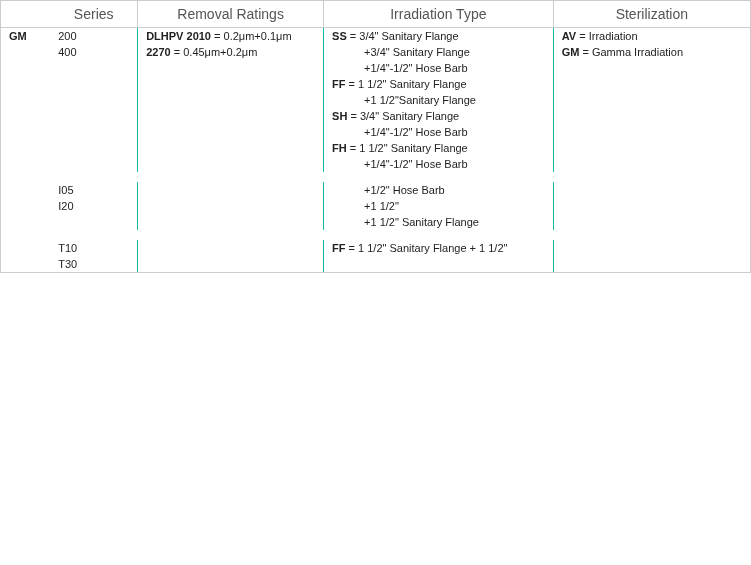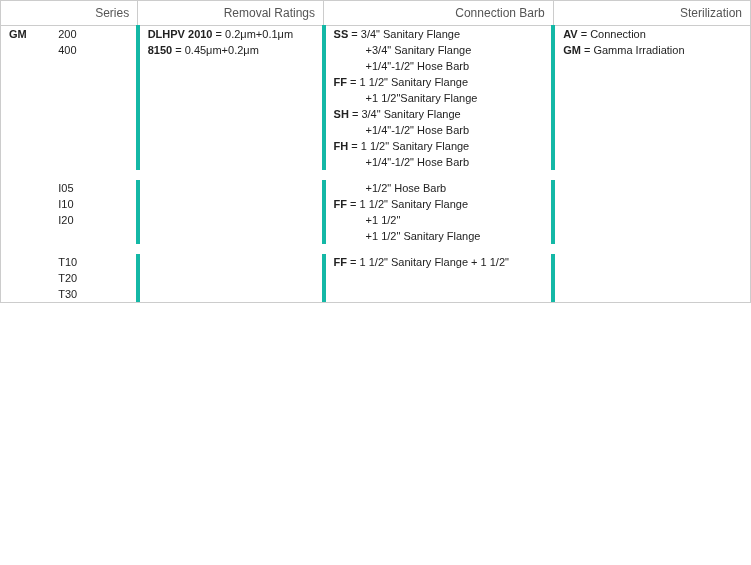--- a/index.html
+++ b/index.html
@@ -19,22 +19,22 @@
       width: 100%;
       border-collapse: collapse;
     }
     thead tr {
       border-bottom: 1px solid #ccc;
     }
     thead th {
       padding: 5px 8px;
       font-weight: normal;
       color: #555;
-      font-size: 12px;
-      text-align: right;
+      font-size: 14px;
+      text-align: center;
     }
     tbody td {
       padding: 2px 8px;
       vertical-align: top;
       font-size: 11px;
     }
     .col-model { width: 45px; }
     .col-series { width: 80px; }
     .col-removal { width: 170px; }
     .col-connection { width: 210px; }
@@ -42,49 +42,49 @@
 
     .bold { font-weight: bold; text-align: right; }
     .row-spacer td { height: 10px; }
 
     thead th.col-removal,
     thead th.col-connection,
     thead th.col-sterilization {
       border-left: 1px solid #ccc;
     }
     .border-left {
-      border-left: 4px solid #14b8a6;
+      border-left: 1px solid #14b8a6;
     }
   </style>
 </head>
 <body>
 
 <div class="table-container">
   <table>
     <thead>
       <tr>
         <th class="col-model"></th>
         <th class="col-series">Series</th>
         <th class="col-removal border-left">Removal Ratings</th>
-        <th class="col-connection border-left">Connection Barb</th>
+        <th class="col-connection border-left">Irradiation Type</th>
         <th class="col-sterilization border-left">Sterilization</th>
       </tr>
     </thead>
     <tbody id="table-body">
     <tr>
           <td class="col-model"><span class="bold">GM</span></td>
           <td class="col-series">200</td>
           <td class="col-removal border-left"><span class="bold">DLHPV</span> <span class="bold">2010</span><span> = </span><span>0.2μm+0.1μm</span></td>
           <td class="col-connection border-left"><span class="bold">SS</span><span>  =  </span><span>3/4" Sanitary Flange</span></td>
-          <td class="col-sterilization border-left"><span class="bold">AV</span><span> = </span><span>Connection</span></td>
+          <td class="col-sterilization border-left"><span class="bold">AV</span><span> = </span><span>Irradiation</span></td>
         </tr>
         <tr>
           <td class="col-model"></td>
           <td class="col-series">400</td>
-          <td class="col-removal border-left"><span class="bold">8150</span><span> = </span><span>0.45μm+0.2μm</span></td>
+          <td class="col-removal border-left"><span class="bold">2270</span><span> = </span><span>0.45μm+0.2μm</span></td>
           <td class="col-connection border-left"><span style="padding-left:32px;"></span><span>+3/4" Sanitary Flange</span></td>
           <td class="col-sterilization border-left"><span class="bold">GM</span><span> = </span><span>Gamma Irradiation</span></td>
         </tr>
         <tr>
           <td class="col-model"></td>
           <td class="col-series"></td>
           <td class="col-removal border-left"></td>
           <td class="col-connection border-left"><span style="padding-left:32px;"></span><span>+1/4"-1/2" Hose Barb</span></td>
           <td class="col-sterilization border-left"></td>
         </tr>
@@ -135,27 +135,20 @@
         </tr>
         <tr>
           <td class="col-model"></td>
           <td class="col-series">I05</td>
           <td class="col-removal border-left"></td>
           <td class="col-connection border-left"><span style="padding-left:32px;"></span><span>+1/2" Hose Barb</span></td>
           <td class="col-sterilization border-left"></td>
         </tr>
         <tr>
           <td class="col-model"></td>
-          <td class="col-series">I10</td>
-          <td class="col-removal border-left"></td>
-          <td class="col-connection border-left"><span class="bold">FF</span><span>  =  </span><span>1 1/2" Sanitary Flange</span></td>
-          <td class="col-sterilization border-left"></td>
-        </tr>
-        <tr>
-          <td class="col-model"></td>
           <td class="col-series">I20</td>
           <td class="col-removal border-left"></td>
           <td class="col-connection border-left"><span style="padding-left:32px;"></span><span>+1 1/2"</span></td>
           <td class="col-sterilization border-left"></td>
         </tr>
         <tr>
           <td class="col-model"></td>
           <td class="col-series"></td>
           <td class="col-removal border-left"></td>
           <td class="col-connection border-left"><span style="padding-left:32px;"></span><span>+1 1/2" Sanitary Flange</span></td>
@@ -166,27 +159,20 @@
         </tr>
         <tr>
           <td class="col-model"></td>
           <td class="col-series">T10</td>
           <td class="col-removal border-left"></td>
           <td class="col-connection border-left"><span class="bold">FF</span><span>  =  </span><span>1 1/2" Sanitary Flange + 1 1/2"</span></td>
           <td class="col-sterilization border-left"></td>
         </tr>
         <tr>
           <td class="col-model"></td>
-          <td class="col-series">T20</td>
-          <td class="col-removal border-left"></td>
-          <td class="col-connection border-left"></td>
-          <td class="col-sterilization border-left"></td>
-        </tr>
-        <tr>
-          <td class="col-model"></td>
           <td class="col-series">T30</td>
           <td class="col-removal border-left"></td>
           <td class="col-connection border-left"></td>
           <td class="col-sterilization border-left"></td>
         </tr>
       </tbody>
   </table>
 </div>
 
 </body></html>

